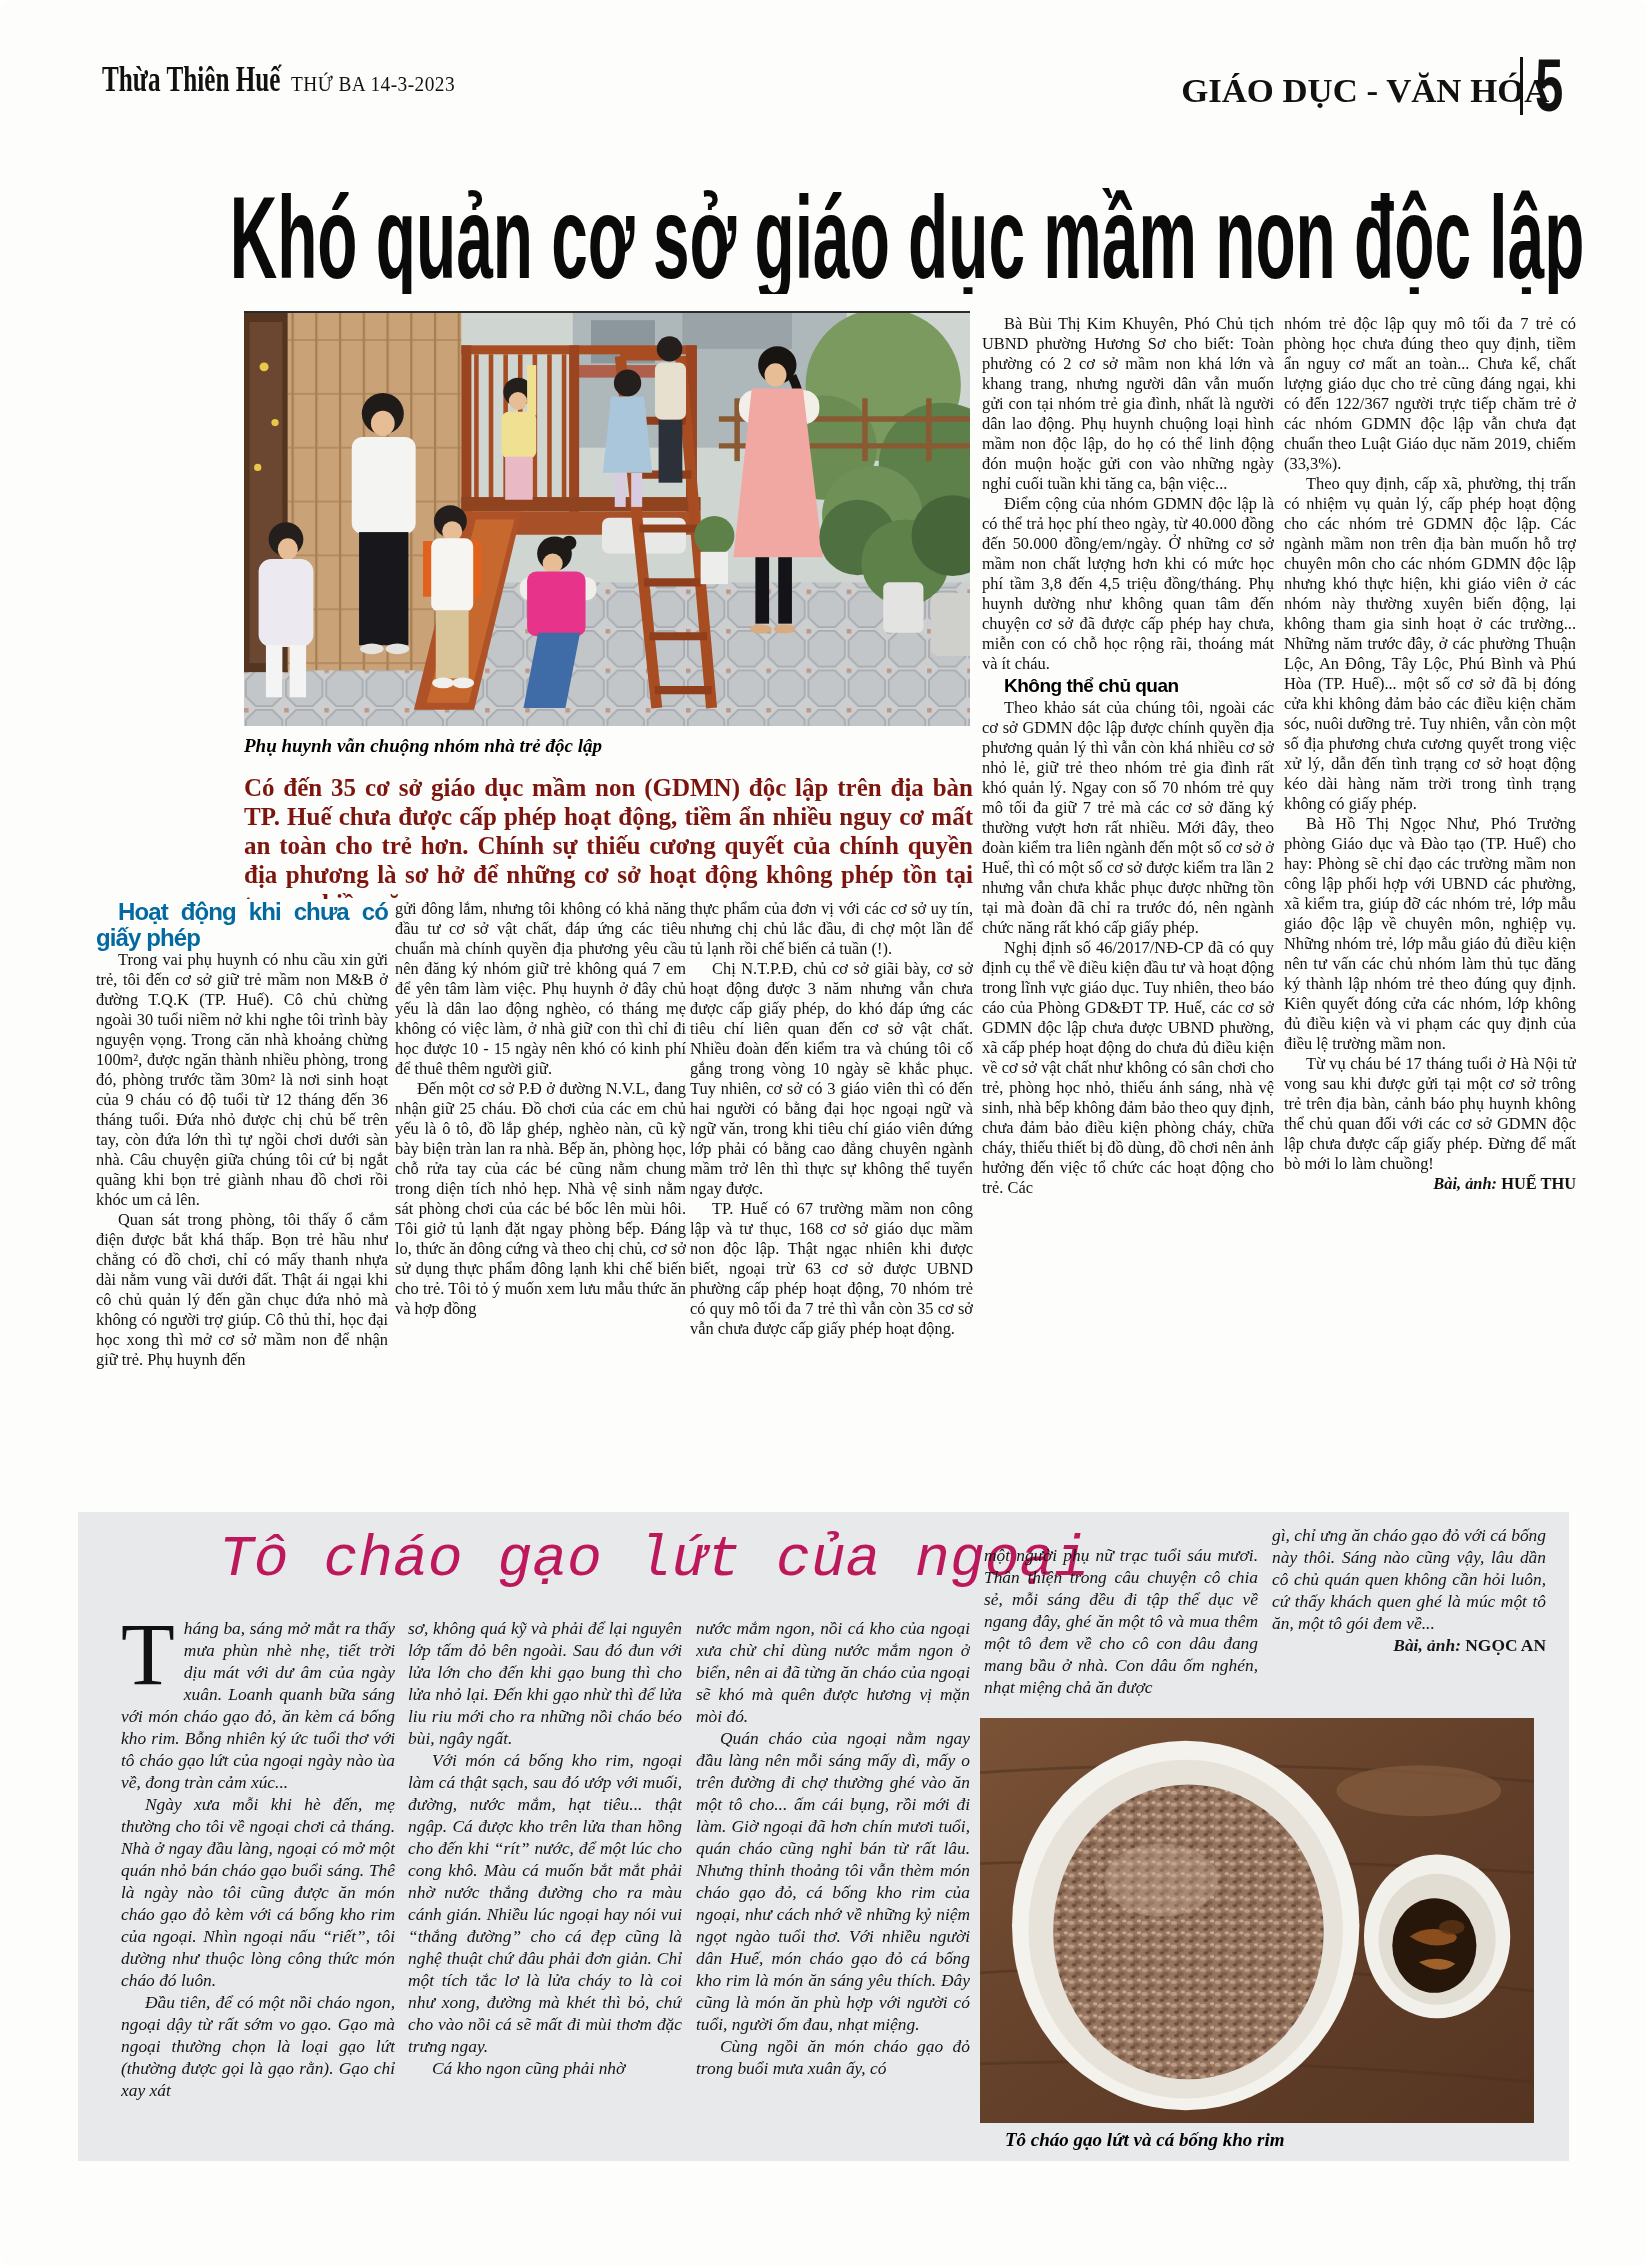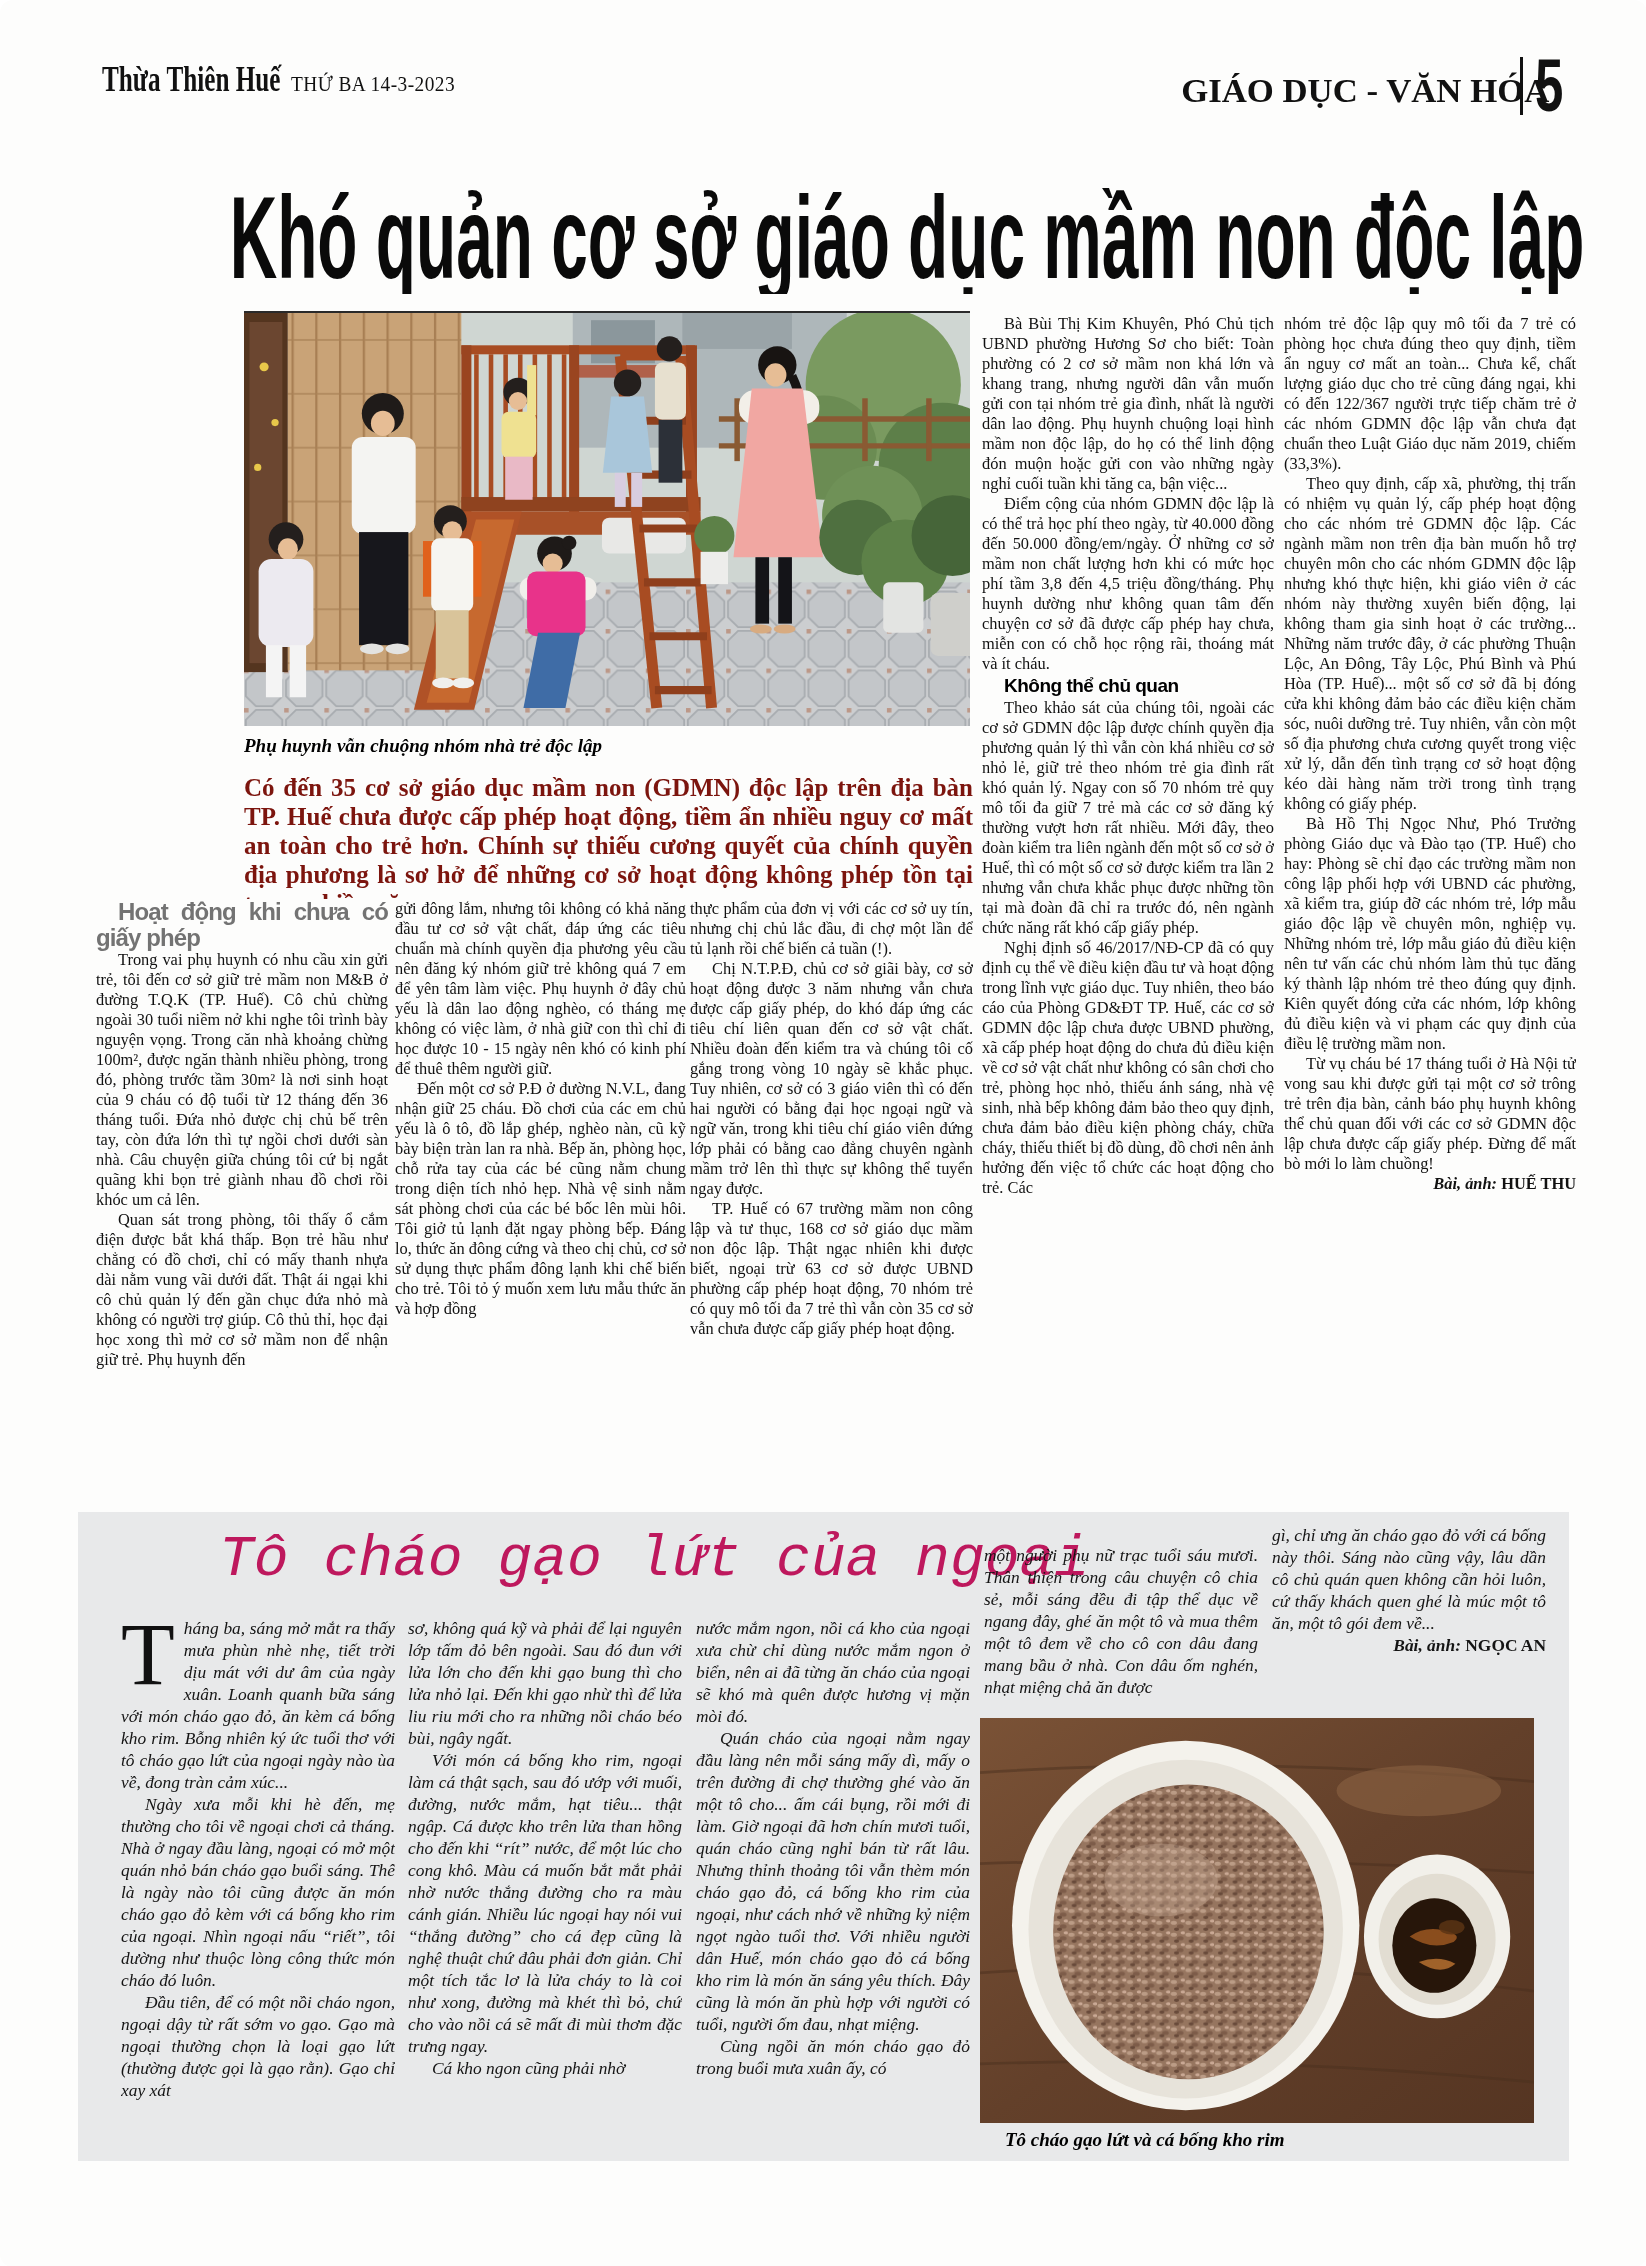--- a/index.html
+++ b/index.html
@@ -14,21 +14,21 @@
          transform:scaleX(0.88);transform-origin:left bottom;display:inline-block;white-space:nowrap;}
   .pagenum{font-family:"Liberation Sans",sans-serif;font-weight:700;font-size:75px;line-height:57px;
            transform:scaleX(0.68);transform-origin:left top;display:inline-block;}
   .hbar{width:2.7px;height:58px;background:#111;}
 
   
   .news{font-size:16.4px;line-height:20px;text-align:justify;}
   .news p{margin:0;text-indent:22px;}
   .news p.cont{text-indent:0;}
   .colbox{overflow:hidden;}
-  .redhead{font-family:"Liberation Sans",sans-serif;font-weight:700;color:#737373;
+  .redhead{font-family:"Liberation Sans",sans-serif;font-weight:700;color:#0369a1;
            font-size:24px;line-height:25.6px;letter-spacing:-0.9px;margin:0 0 7.3px 0;text-indent:0;}
   .subhead{font-family:"Liberation Sans",sans-serif;font-weight:700;color:#000000;
            font-size:19px;line-height:24px;letter-spacing:-0.5px;margin:9.1px 0 4.6px 0;text-indent:0;}
   .lede{font-size:25px;line-height:29px;font-weight:700;color:#7c150e;text-align:justify;}
   .photocap{font-size:19px;font-weight:700;font-style:italic;color:#000000;}
   .byline{text-align:right;font-weight:700;text-indent:0;margin-top:14.6px;}
   .byline .lbl{font-style:italic;}
 
   
   .panel{background:#e8e9ea;}

